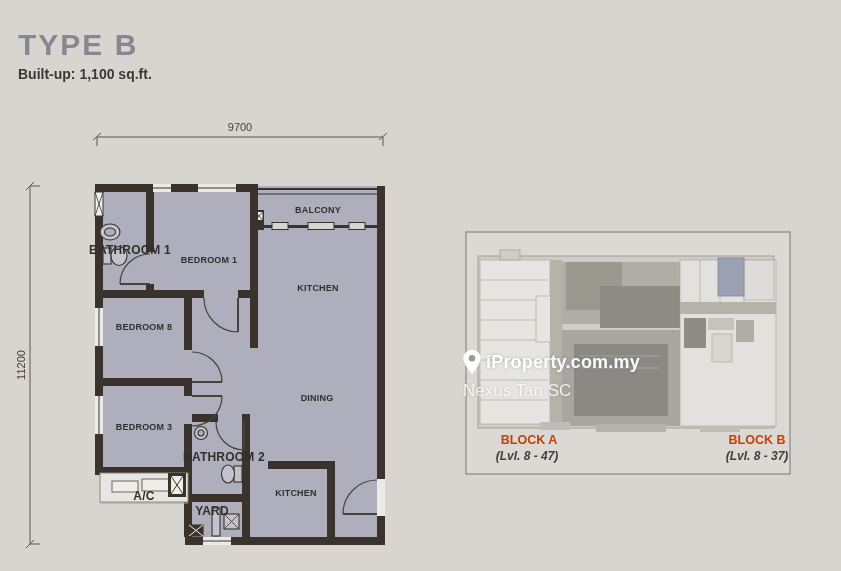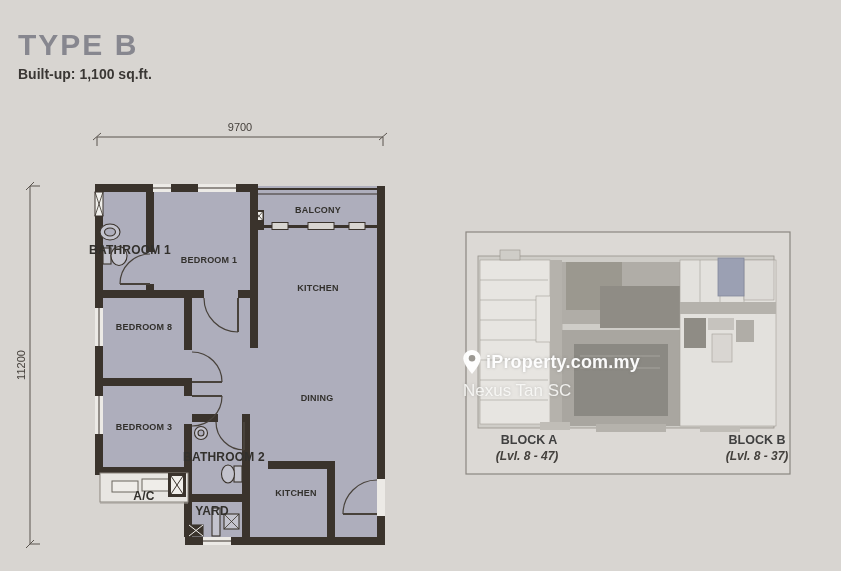--- a/index.html
+++ b/index.html
@@ -11,21 +11,21 @@
   .sub{font-size:14px;font-weight:600;color:#3a3734;line-height:19px;}
   .lbl{font-size:9px;font-weight:bold;color:#32302c;letter-spacing:.2px;
        transform:translate(-50%,-50%);white-space:nowrap;}
   .lbl.sm{font-size:12px;}
   .dim{font-size:11px;color:#46413c;transform:translate(-50%,-50%);white-space:nowrap;}
   .dim.vert{transform:translate(-50%,-50%) rotate(-90deg);}
   .wm-brand{font-size:18px;font-weight:bold;color:rgba(255,255,255,.96);
             text-shadow:0 0 3px rgba(90,90,90,.35);letter-spacing:.2px;}
   .wm-agent{font-size:17px;font-weight:300;color:rgba(250,250,248,.88);
             text-shadow:0 0 3px rgba(90,90,90,.25);}
-  .blk{font-size:12.5px;font-weight:bold;color:#404040;text-align:center;
+  .blk{font-size:12.5px;font-weight:bold;color:#c2410c;text-align:center;
        transform:translateX(-50%);white-space:nowrap;}
   .blk-lvl{font-size:12px;font-style:italic;font-weight:bold;color:#44413d;
        text-align:center;transform:translateX(-50%);white-space:nowrap;}
   svg{position:absolute;left:0;top:0;}
 </style>
 </head>
 <body>
 
 <div class="stage">
 

